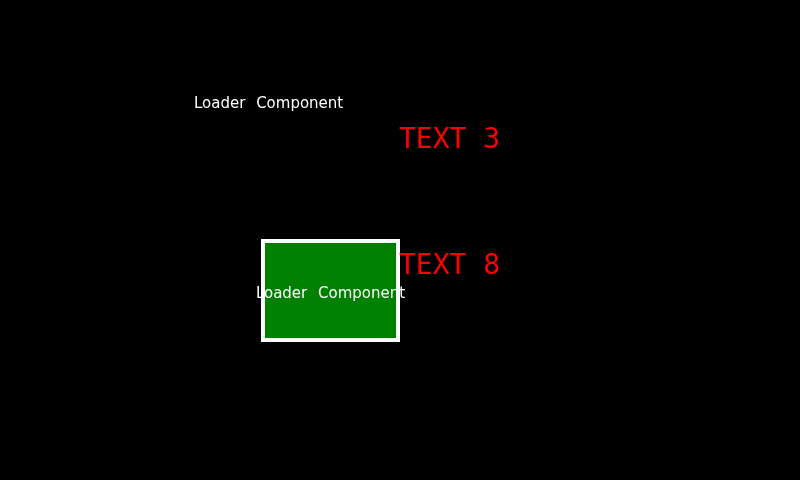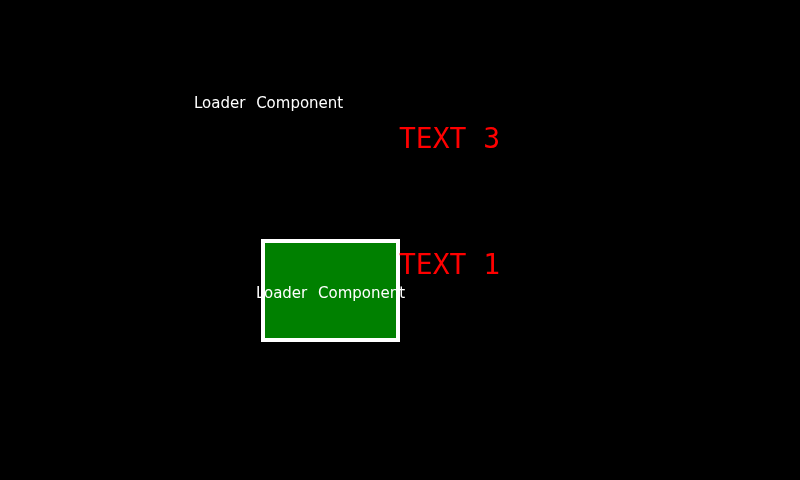--- a/index.html
+++ b/index.html
@@ -70,21 +70,21 @@
 <div class="screen">
 
   <div class="loader-label">Loader Component</div>
 
   <div class="loader-box">
     <span class="loader-box-text">Loader Component</span>
   </div>
 
   <div class="text-list">
     <div class="text-row red">TEXT 3</div>
-    <div class="text-row red">TEXT 1</div>
+    <div class="text-row red">TEXT 8</div>
     
     
     
     
     
     
     
   </div>
 
 </div>

